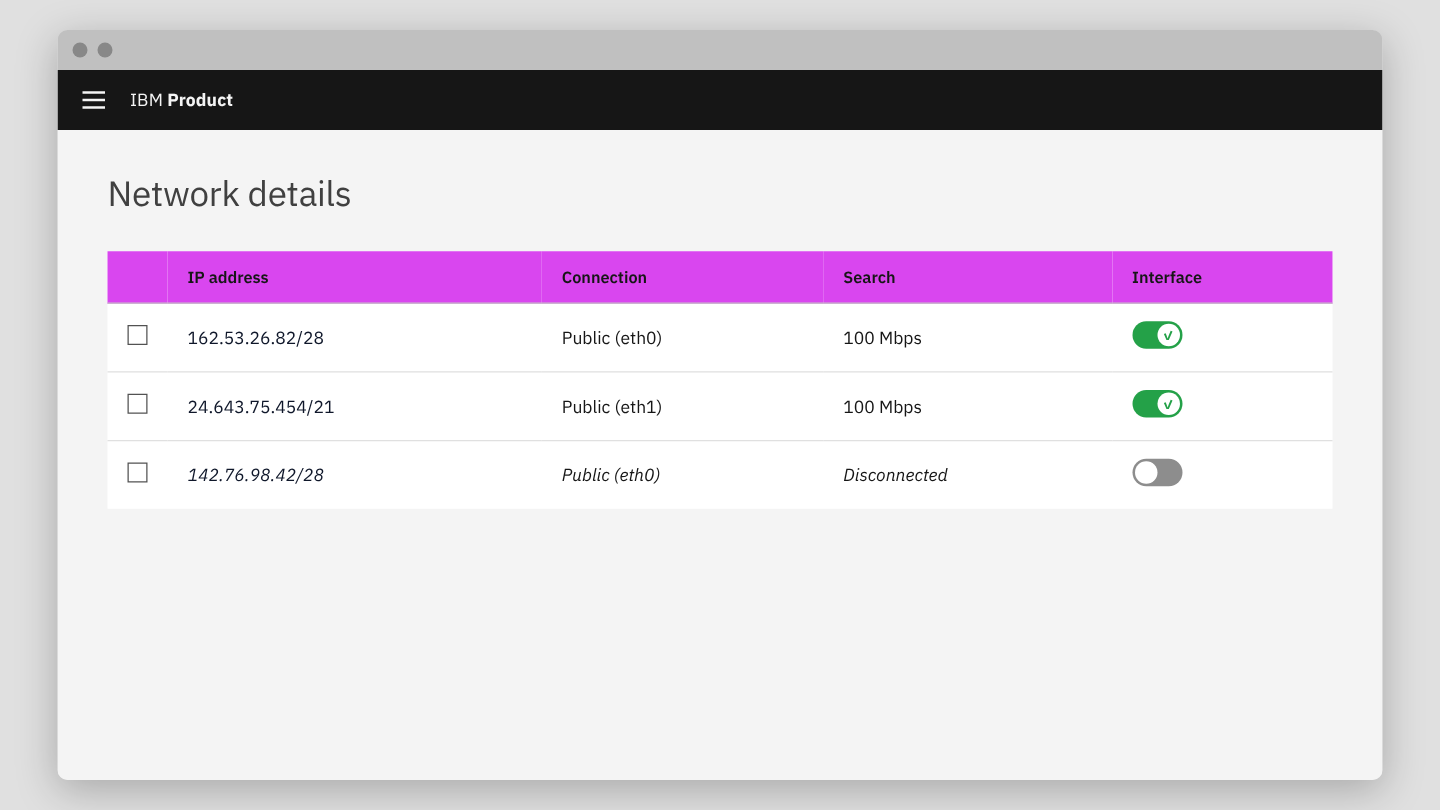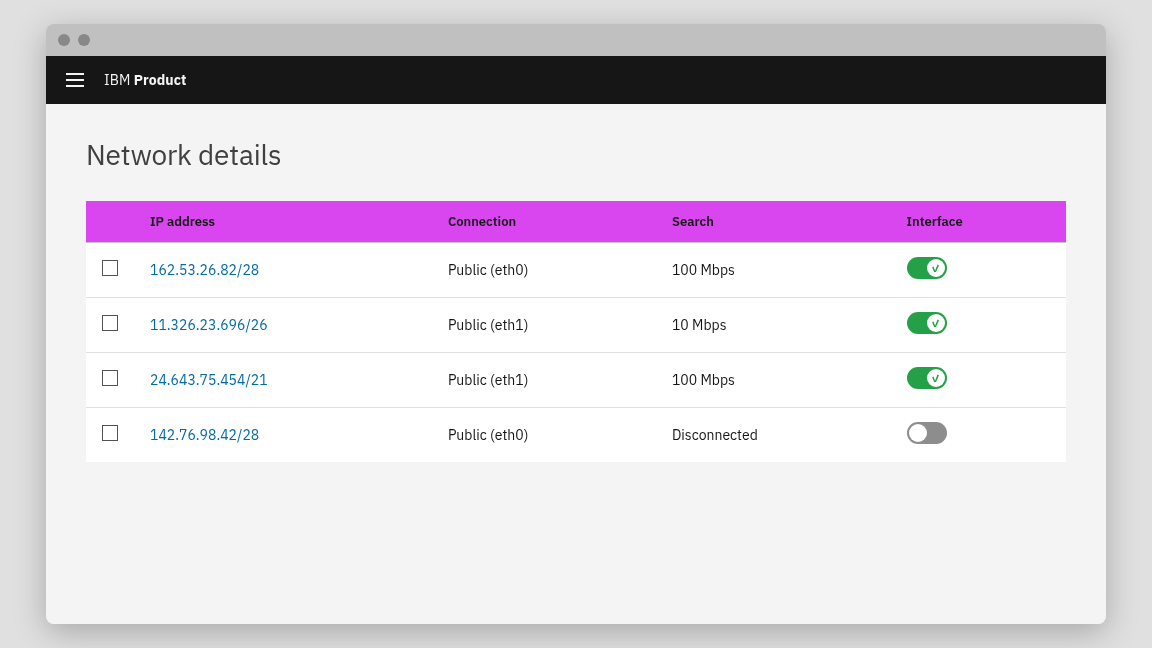--- a/index.html
+++ b/index.html
@@ -161,21 +161,21 @@
       width: 16px;
       height: 16px;
       border: 1.5px solid #525252;
       background: #ffffff;
       display: inline-block;
       cursor: pointer;
       flex-shrink: 0;
     }
 
     .ip-link {
-      color: #0369a1;
+      color: #0f172a;
       text-decoration: none;
       font-size: 14px;
     }
 
     .toggle {
       width: 40px;
       height: 22px;
       border-radius: 11px;
       display: inline-flex;
       align-items: center;
@@ -219,20 +219,21 @@
       font-size: 10px;
       font-weight: 700;
     }
 
     .toggle.on .toggle-check {
       color: #24a148;
     }
 
     .last-row-partial td {
       color: #525252;
+      font-style: italic;
     }
   </style>
 </head>
 <body>
 
 <div class="window">
 
   <div class="window-chrome">
     <div class="chrome-dot"></div>
     <div class="chrome-dot"></div>
@@ -262,31 +263,20 @@
           <th>Search</th>
           <th>Interface</th>
         </tr>
       </thead>
       <tbody id="table-body">
       <tr>
             <td><div class="checkbox"></div></td>
             <td><a class="ip-link" href="#">162.53.26.82/28</a></td>
             <td>Public (eth0)</td>
             <td>100 Mbps</td>
-            <td><div class="toggle on">
-                <div class="toggle-knob">
-                  <span class="toggle-check">✓</span>
-                </div>
-              </div></td>
-          </tr>
-          <tr>
-            <td><div class="checkbox"></div></td>
-            <td><a class="ip-link" href="#">11.326.23.696/26</a></td>
-            <td>Public (eth1)</td>
-            <td>10 Mbps</td>
             <td><div class="toggle on">
                 <div class="toggle-knob">
                   <span class="toggle-check">✓</span>
                 </div>
               </div></td>
           </tr>
           <tr>
             <td><div class="checkbox"></div></td>
             <td><a class="ip-link" href="#">24.643.75.454/21</a></td>
             <td>Public (eth1)</td>

